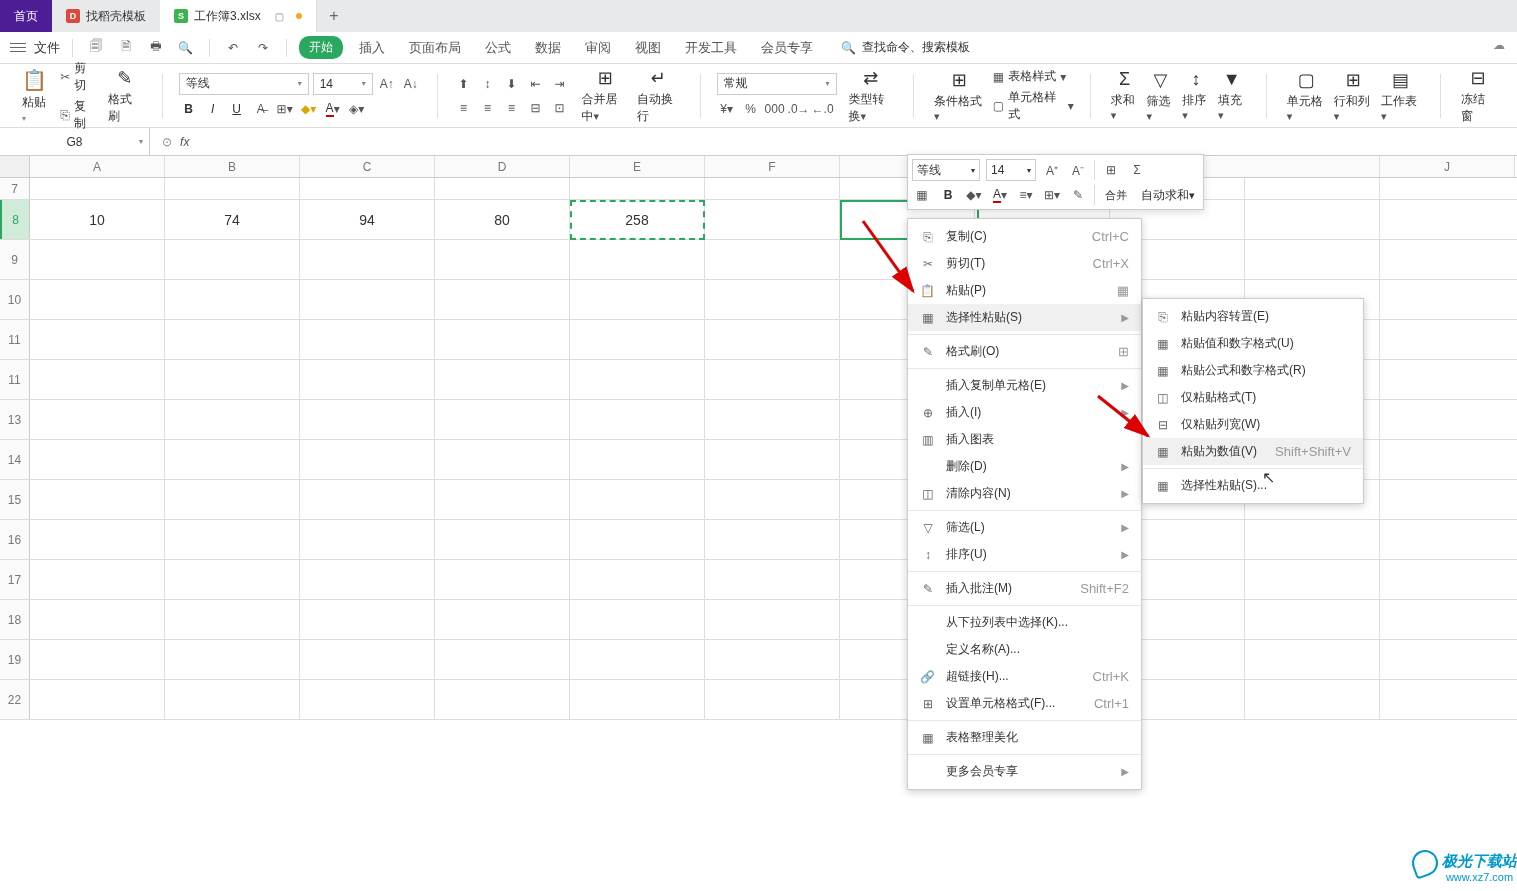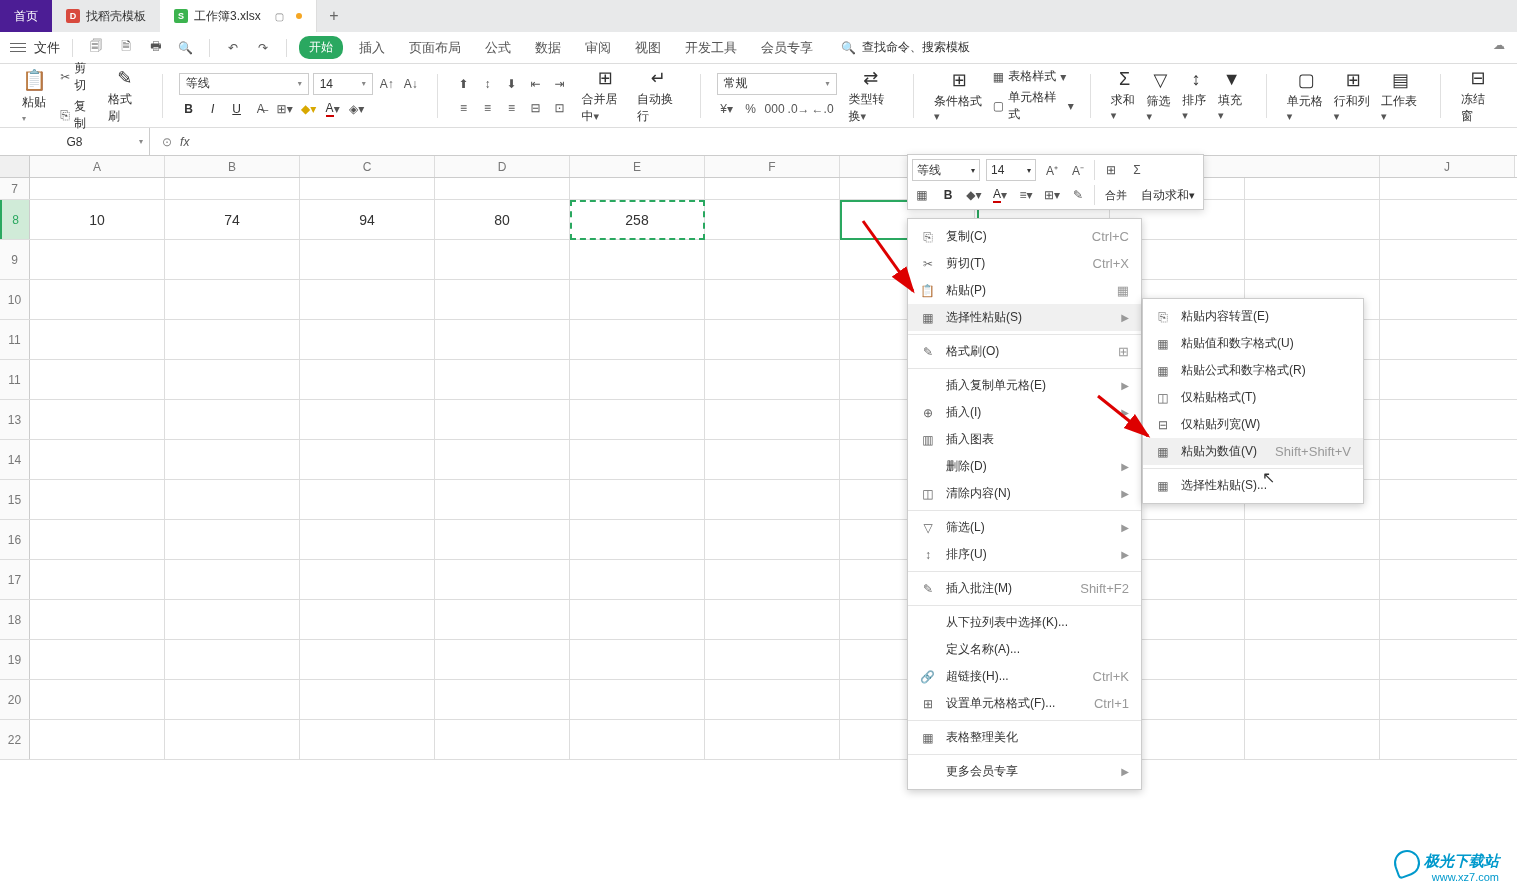--- a/index.html
+++ b/index.html
@@ -85,21 +85,21 @@
 .ctx-sep{height:1px;background:#e5e5e5;margin:3px 0}
 
 
 .sub{position:absolute;background:#fff;border:1px solid #ccc;box-shadow:0 2px 8px rgba(0,0,0,.2);width:222px;padding:4px 0}
 
 
 .arrow-red{position:absolute;pointer-events:none}
 .arrow-red svg{overflow:visible}
 
 
-.watermark{position:absolute;right:18px;bottom:8px;text-align:right}
+.watermark{position:absolute;right:0;bottom:8px;text-align:center}
 .watermark .l1{font-size:15px;color:#0099cc;font-style:italic;font-weight:bold}
 .watermark .l2{font-size:11px;color:#0099cc}
 .watermark .logo{position:absolute;left:-30px;top:-2px;width:26px;height:26px;border:2px solid #0099cc;border-radius:50% 50% 50% 4px;transform:rotate(-20deg)}
 
 .cloud-i{position:absolute;right:12px;top:38px;color:#888}
 </style>
 </head>
 <body>
 
 <div class="tabs-row">
@@ -489,33 +489,20 @@
         <div class="cell"></div>
         <div class="cell"></div>
         <div class="cell"></div>
         <div class="cell"></div>
         <div class="cell" style="width: 135px;"></div>
         <div class="cell" style="width: 135px;"></div>
         <div class="cell" style="width: 135px;"></div>
         <div class="cell"></div>
       </div>
       <div class="row">
-        <div class="rowh">20</div>
-        <div class="cell"></div>
-        <div class="cell"></div>
-        <div class="cell"></div>
-        <div class="cell"></div>
-        <div class="cell"></div>
-        <div class="cell"></div>
-        <div class="cell" style="width: 135px;"></div>
-        <div class="cell" style="width: 135px;"></div>
-        <div class="cell" style="width: 135px;"></div>
-        <div class="cell"></div>
-      </div>
-      <div class="row">
         <div class="rowh">22</div>
         <div class="cell"></div>
         <div class="cell"></div>
         <div class="cell"></div>
         <div class="cell"></div>
         <div class="cell"></div>
         <div class="cell"></div>
         <div class="cell" style="width: 135px;"></div>
         <div class="cell" style="width: 135px;"></div>
         <div class="cell" style="width: 135px;"></div>

